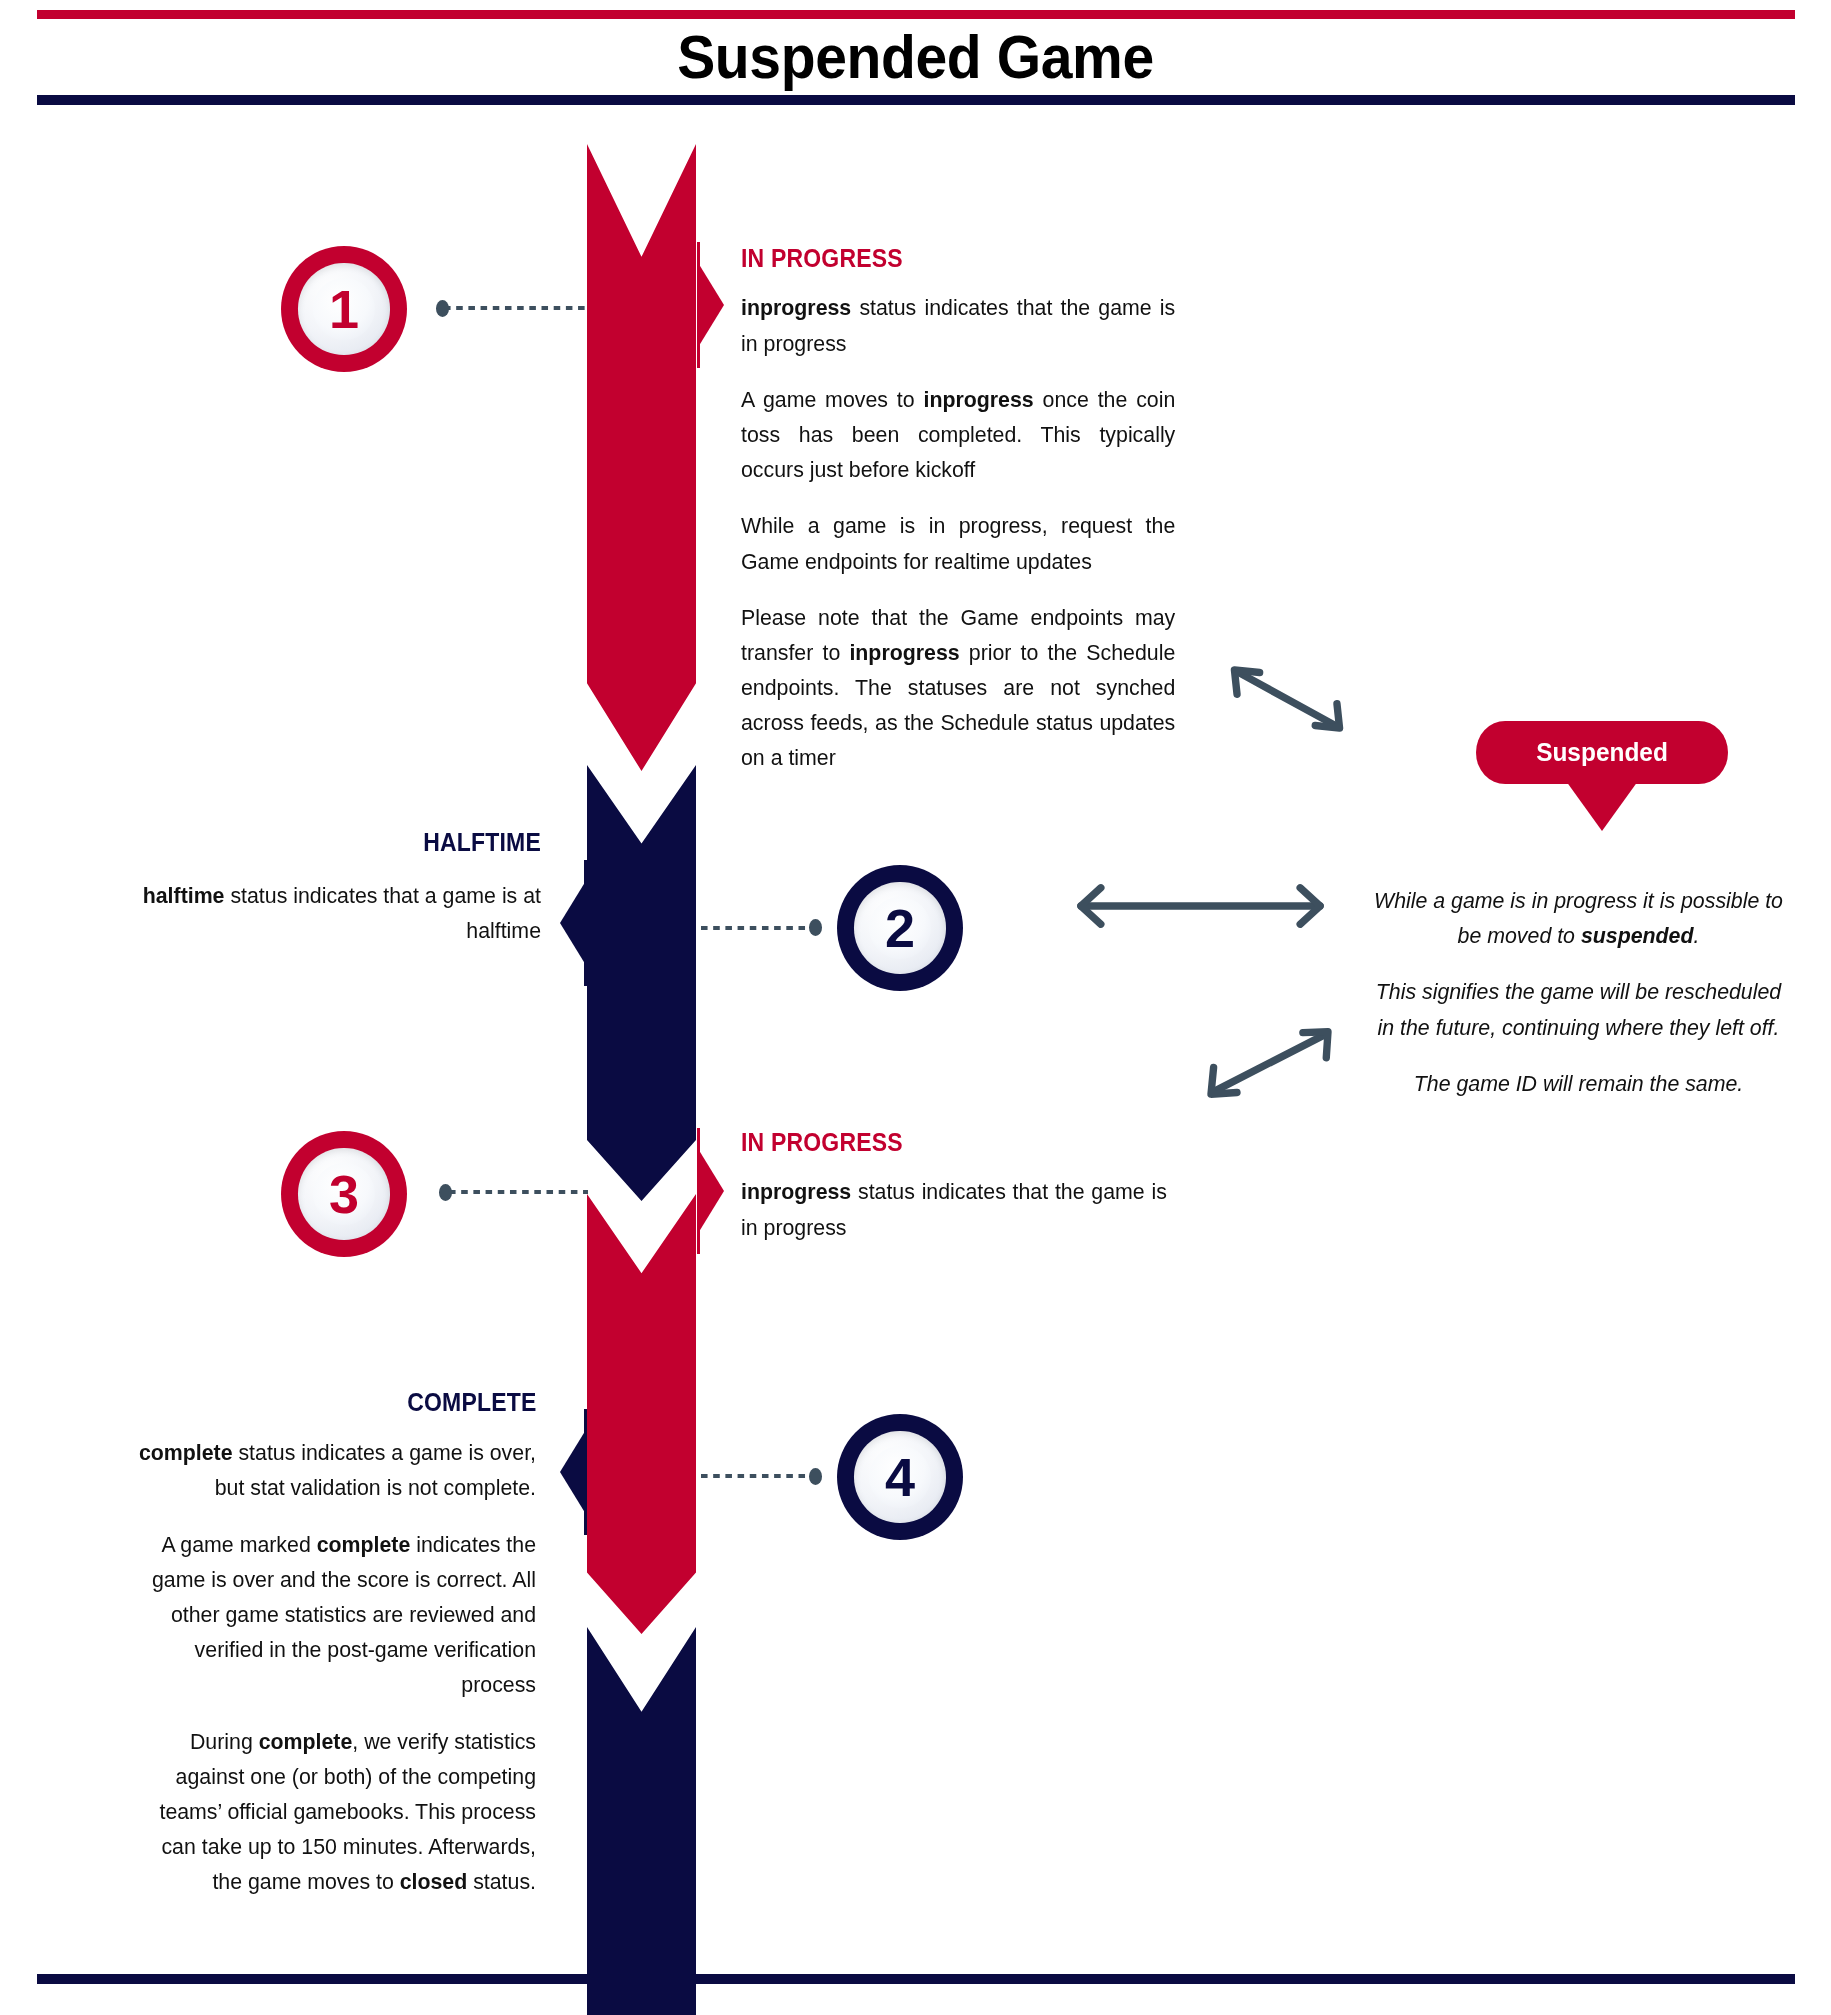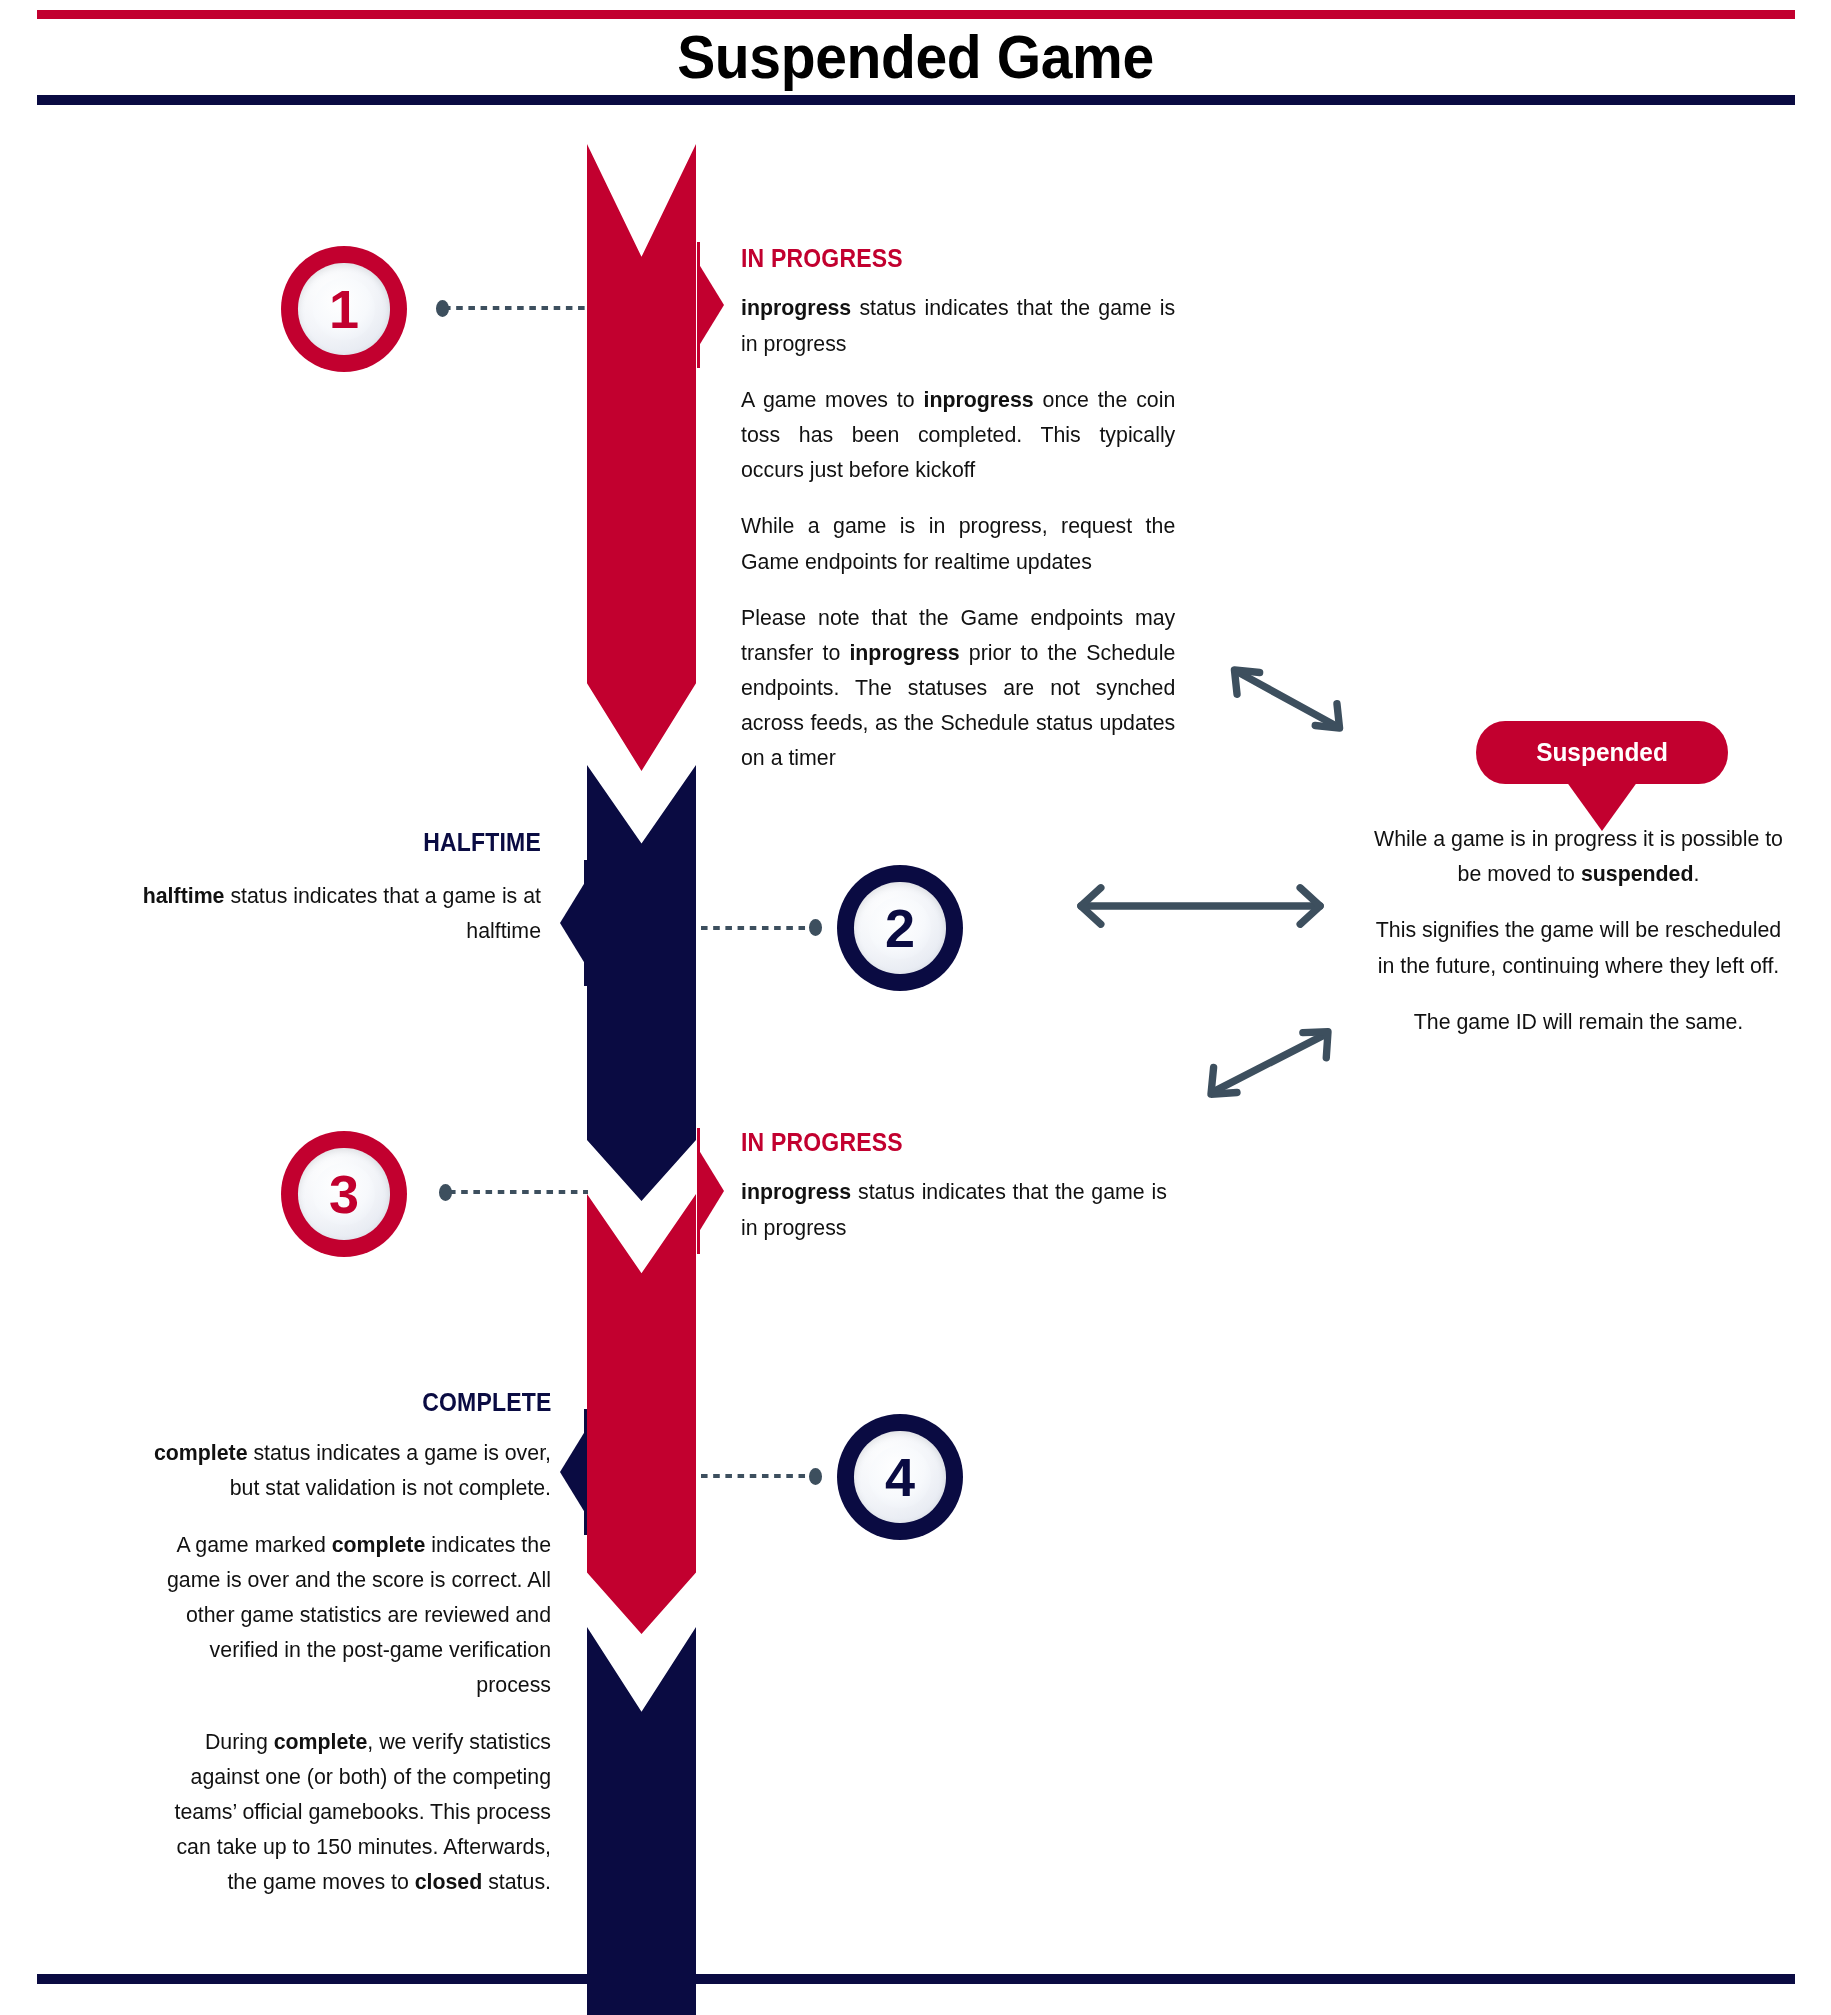--- a/index.html
+++ b/index.html
@@ -147,21 +147,21 @@
     transform:scaleX(0.94); transform-origin:left center;
   }
   .para.rt{ transform-origin:right center; text-align:right; }
   .para.ctr{ transform-origin:center center; text-align:center; }
   .para b{ font-weight:bold; }
   .para + .para{ margin-top:21px; }
 
   .block-r1{ position:absolute; left:741px; top:244px;  width:462px; }
   .block-r3{ position:absolute; left:741px; top:1128px; width:453px; }
   .block-l2{ position:absolute; left:105px;  top:828px; width:436px; text-align:right; }
-  .block-l4{ position:absolute; left:118px;  top:1388px; width:433px;  text-align:right; }
+  .block-l4{ position:absolute; left:103px;  top:1388px; width:433px;  text-align:right; }
 
   .block-l2 .kicker, .block-l4 .kicker{ display:inline-block; }
 
   
   .susp-badge{
     position:absolute; left:1468px; top:721px;
     width:268px; height:63px; border-radius:31px;
     background:#C2002F;
     display:flex; align-items:center; justify-content:center;
     color:#ffffff; font-size:26px; font-weight:bold;
@@ -171,21 +171,21 @@
     position:absolute; left:1566px; top:781px;
     width:0; height:0;
     border-left:36px solid transparent;
     border-right:36px solid transparent;
     border-top:50px solid #C2002F;
   }
   .susp-tail-cap{
     position:absolute; left:1565px; top:778px;
     width:74px; height:5.2px; background:#C2002F;
   }
-  .block-susp{ position:absolute; left:1355px; top:821px; width:447px; }
+  .block-susp{ position:absolute; left:1355px; top:883px; width:447px;font-style:italic; }
 
   
   .dbl{ position:absolute; }
   .dbl svg{ display:block; }
 </style>
 </head>
 <body>
 
 <div class="hdr-rule-top"></div>
 <div class="page-title">Suspended Game</div>

